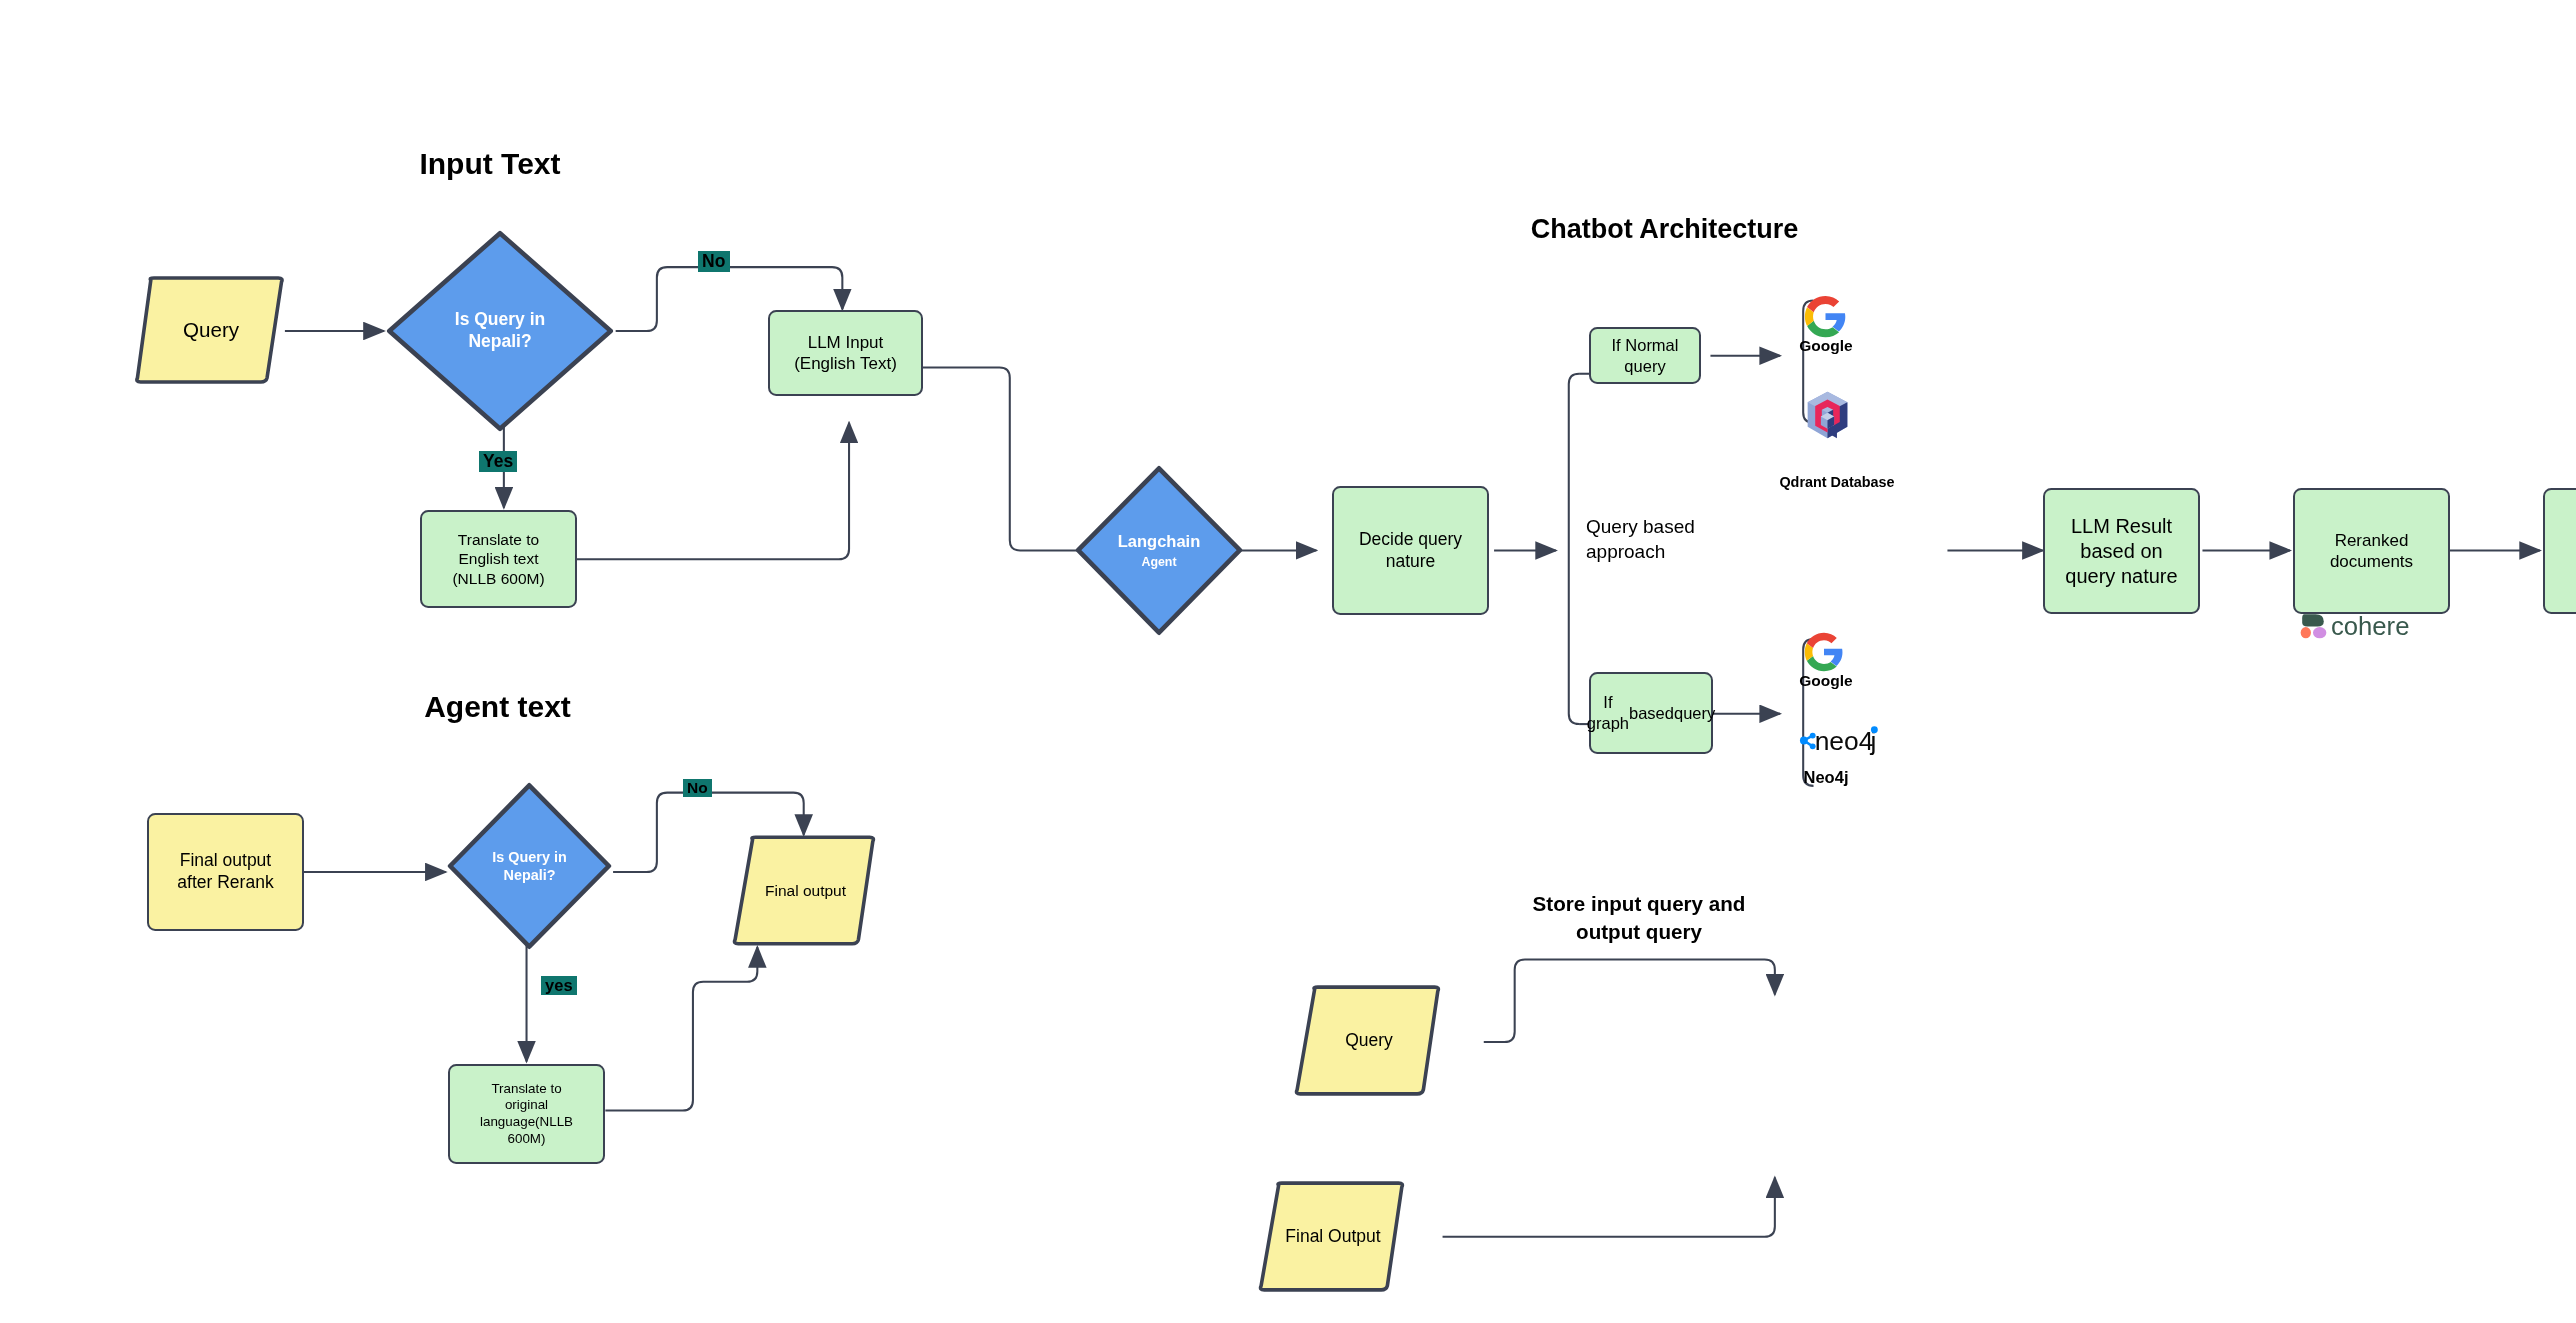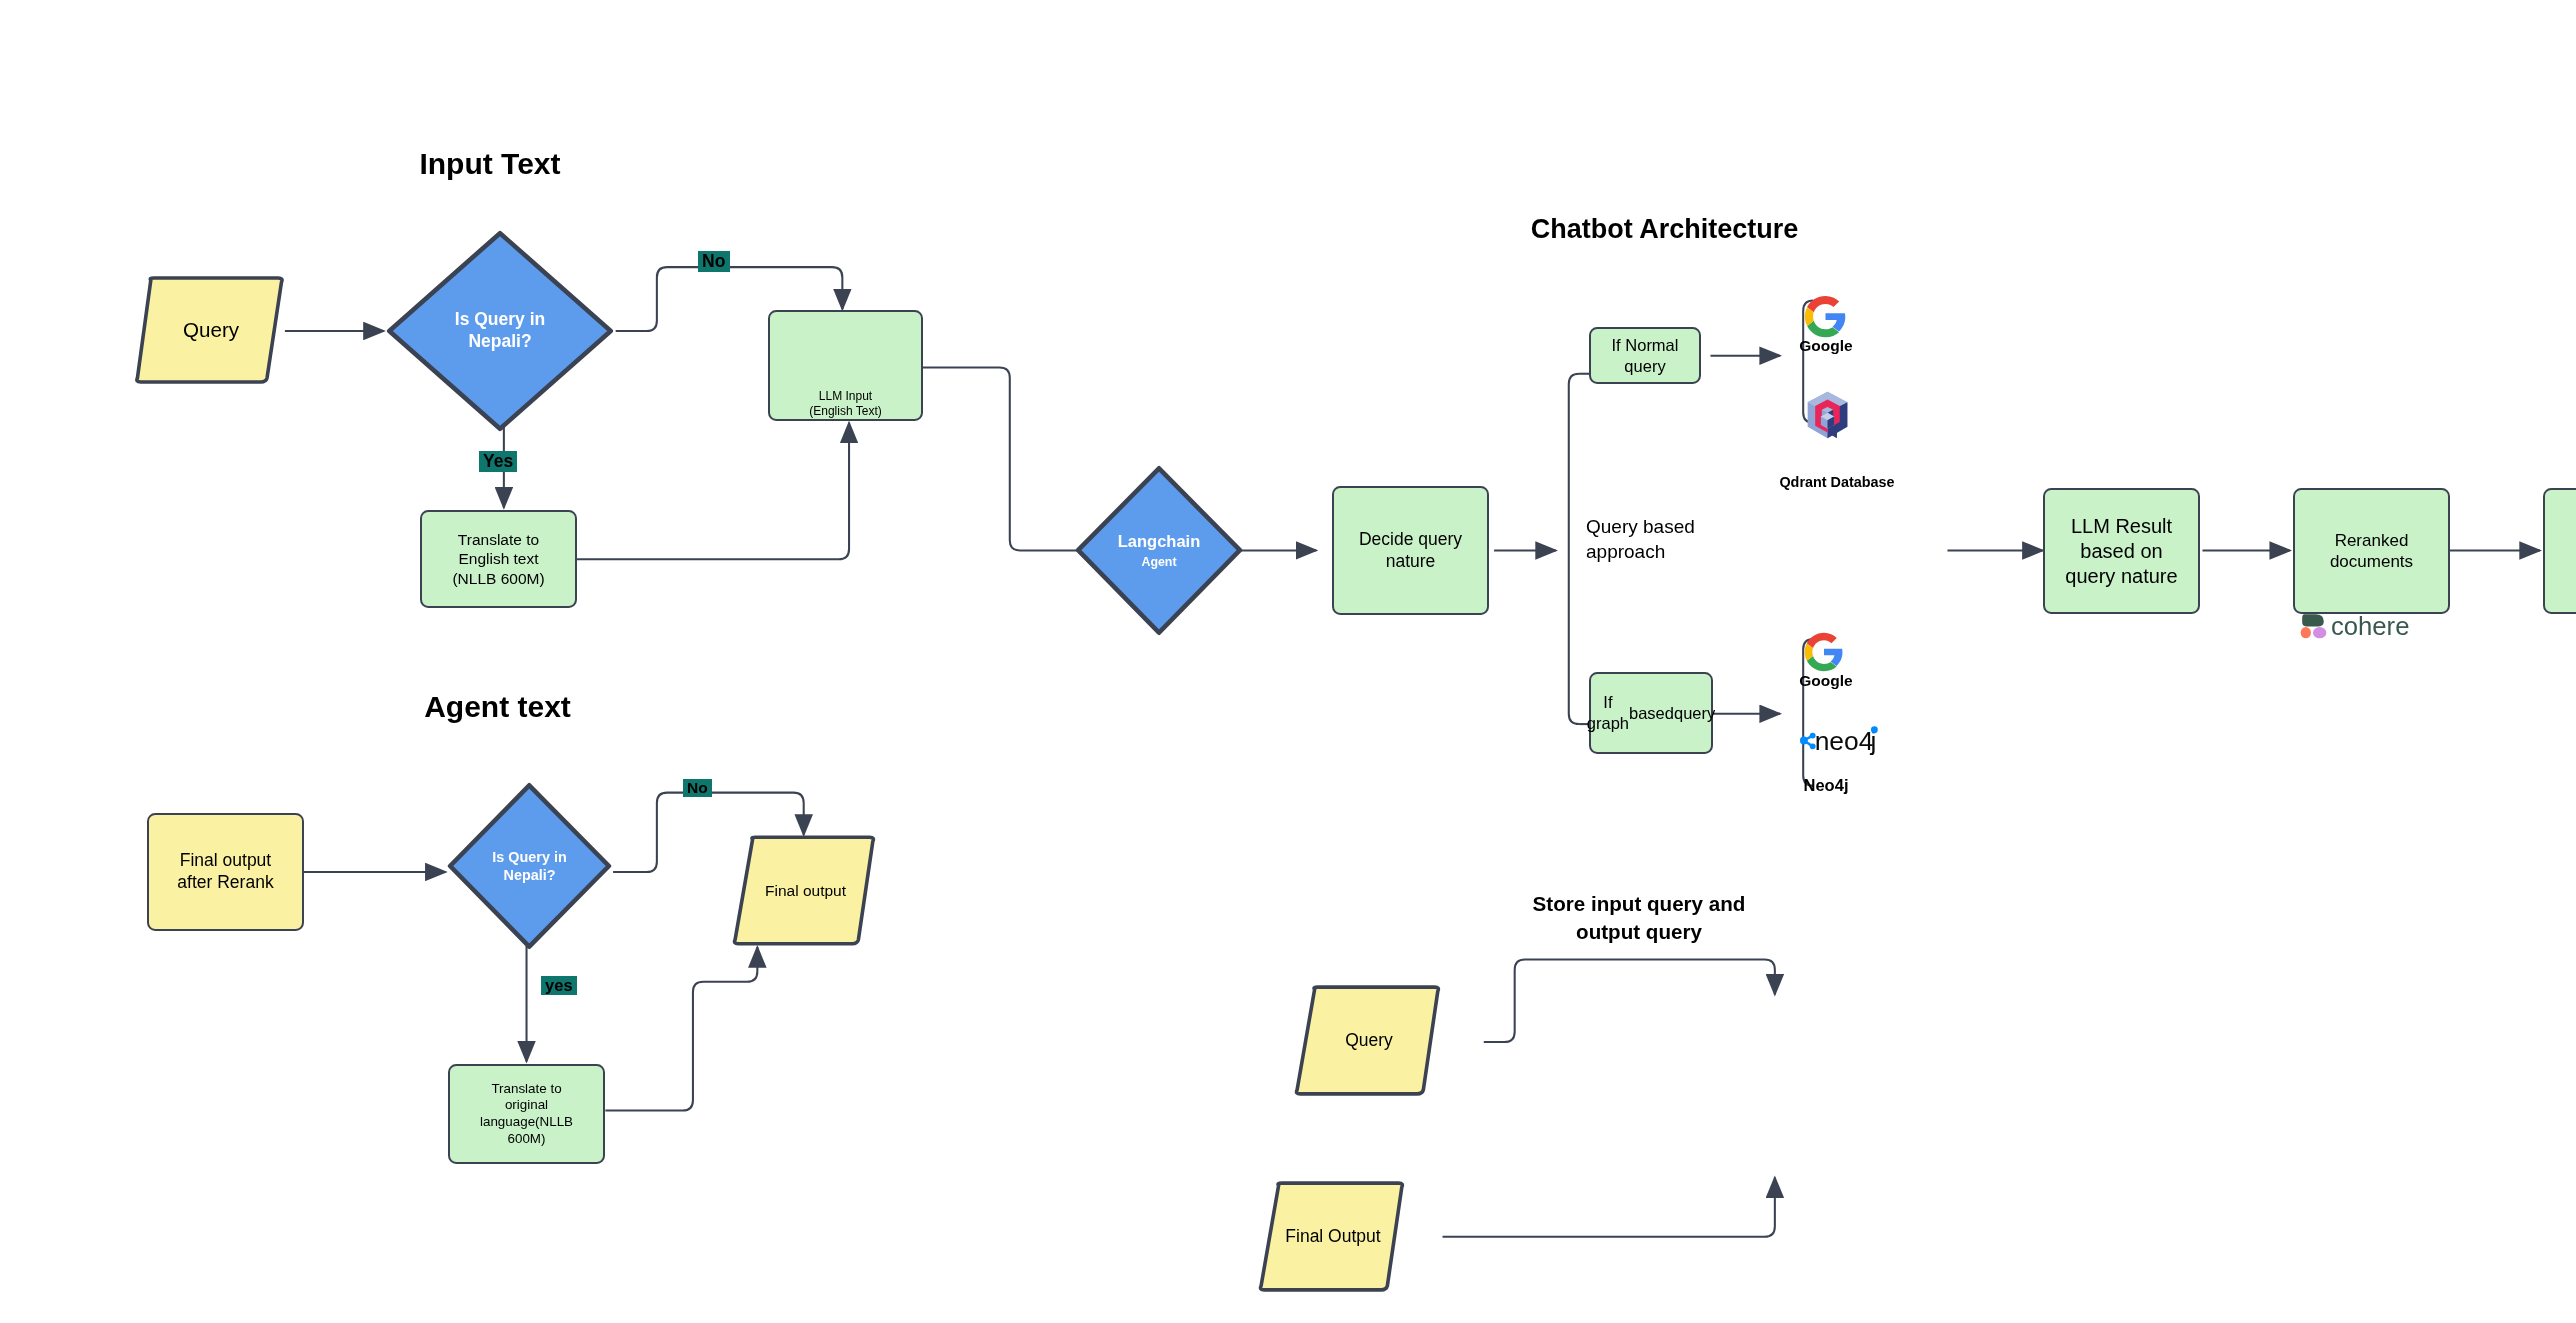--- a/index.html
+++ b/index.html
@@ -110,21 +110,21 @@
     </svg>
     <div class="diamond-inner" style="position:relative;z-index:2;color:#fff;font-size:17.5px;font-weight:bold;">
       <div>Is Query in</div>
       <div>Nepali?</div>
     </div>
   </div>
 
   <div class="edge-label" style="left:698px;top:251px;font-size:17.5px;">No</div>
   <div class="edge-label" style="left:479px;top:451px;font-size:17.5px;">Yes</div>
 
-  <div class="node rect" style="left:768px;top:310px;width:155px;height:111px;font-size:12px;flex-direction:column;justify-content:flex-end;">
+  <div class="node rect" style="left:768px;top:310px;width:155px;height:86px;font-size:17px;flex-direction:column;">
     <div>LLM Input</div>
     <div>(English Text)</div>
   </div>
 
   <div class="node rect" style="left:420px;top:510px;width:157px;height:98px;font-size:15.5px;flex-direction:column;">
     <div>Translate to</div>
     <div>English text</div>
     <div>(NLLB 600M)</div>
   </div>
 
@@ -199,21 +199,21 @@
         <circle cx="12" cy="36" r="8"></circle>
         <circle cx="30" cy="26" r="6"></circle>
         <circle cx="30" cy="48" r="6"></circle>
         <path d="M12,36 L30,26 M12,36 L30,48" stroke="#018bff" stroke-width="5"></path>
       </g>
       <text x="34" y="56" font-family="'Liberation Sans',sans-serif" font-size="54" fill="#0b0b0b">neo4</text>
       <text x="148" y="56" font-family="'Liberation Sans',sans-serif" font-size="54" fill="#0b0b0b">j</text>
       <circle cx="156" cy="14" r="7" fill="#018bff"></circle>
     </svg>
   </div>
-  <div class="logo-caption" style="left:1777px;top:768px;width:98px;font-size:16.5px;margin-top:8px;">Neo4j</div>
+  <div class="logo-caption" style="left:1777px;top:768px;width:98px;font-size:16.5px;">Neo4j</div>
 
   <div class="node rect" style="left:2043px;top:488px;width:157px;height:126px;font-size:20px;flex-direction:column;">
     <div>LLM Result</div>
     <div>based on</div>
     <div>query nature</div>
   </div>
 
   <div class="node rect" style="left:2293px;top:488px;width:157px;height:126px;font-size:17px;flex-direction:column;">
     <div>Reranked</div>
     <div>documents</div>

